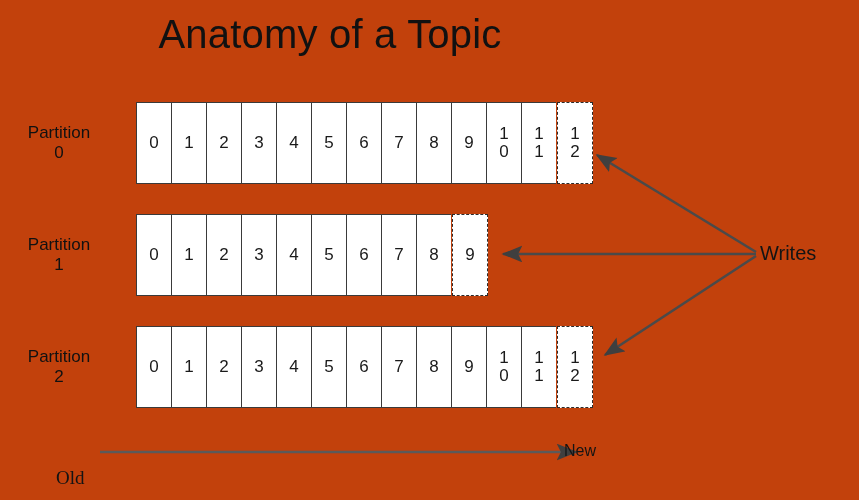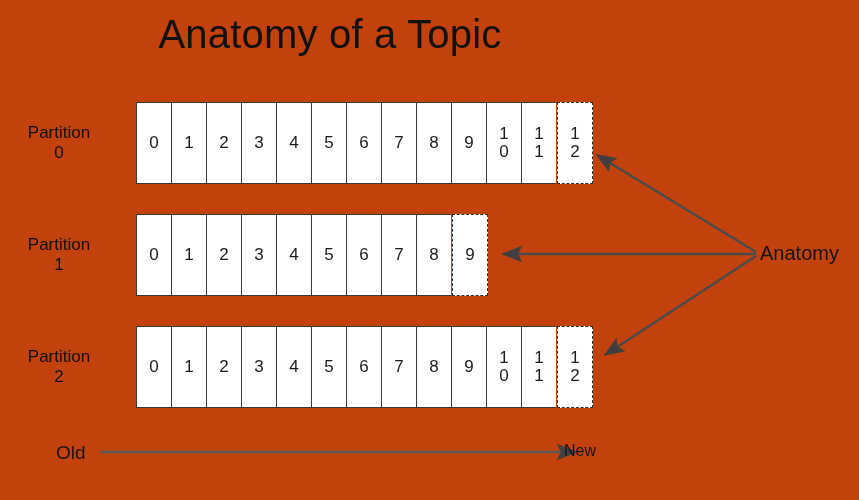--- a/index.html
+++ b/index.html
@@ -109,23 +109,24 @@
     top: 242px;
     font-size: 20px;
     color: #141414;
     white-space: nowrap;
   }
 
   
   #timeline-old {
     position: absolute;
     left: 56px;
-    top: 442px;
+    top: 467px;
     font-size: 19px;
     color: #141414;
+    font-family: Liberation Serif, serif;
   }
   #timeline-new {
     position: absolute;
     left: 564px;
     top: 442px;
     font-size: 16px;
     color: #141414;
   }
 
   
@@ -378,20 +379,20 @@
 
     <line x1="756" y1="252" x2="597" y2="155" stroke="#4a4a4a" stroke-width="2.6" marker-end="url(#ah)"></line>
 
     <line x1="756" y1="254" x2="503" y2="254" stroke="#4a4a4a" stroke-width="2.6" marker-end="url(#ah)"></line>
 
     <line x1="756" y1="256" x2="605" y2="355" stroke="#4a4a4a" stroke-width="2.6" marker-end="url(#ah)"></line>
 
     <line x1="100" y1="452" x2="576" y2="452" stroke="#5a5a5a" stroke-width="2.6" marker-end="url(#ah)"></line>
   </svg>
 
-  <div id="writes-label">Anatomy</div>
+  <div id="writes-label">Writes</div>
 
   <div id="timeline-old">Old</div>
   <div id="timeline-new">New</div>
 
   <div id="bottom-strip"></div>
 
 </div>
 
 </body></html>

